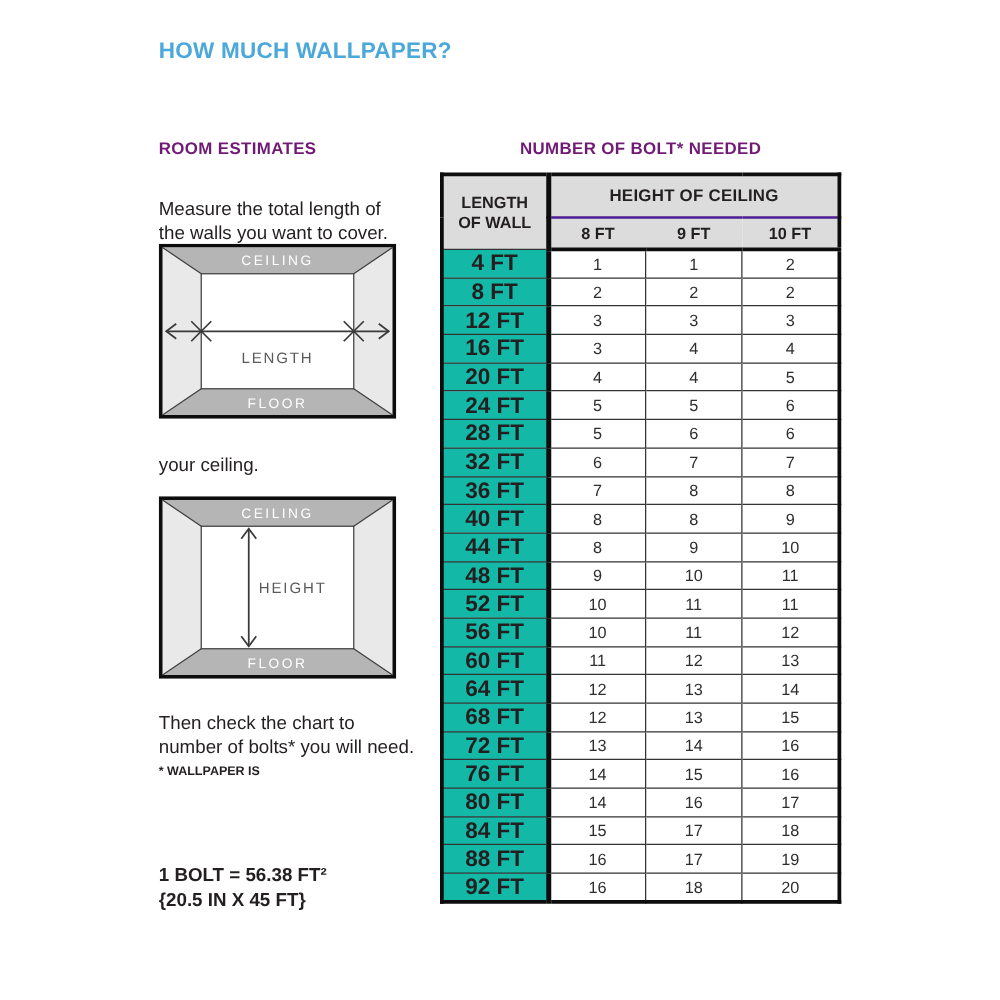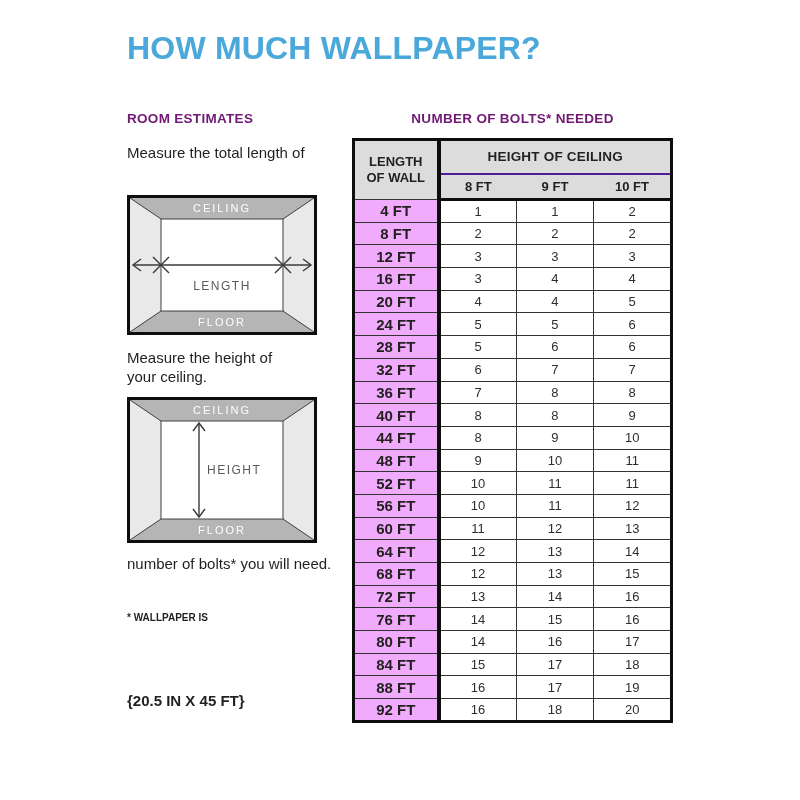--- a/index.html
+++ b/index.html
@@ -9,32 +9,32 @@
     background: #ffffff;
     color: #231f20;
     position: relative;
     overflow: hidden;
   }
   .abs { position: absolute; }
 
   
   .main-title {
     left: 127px; top: 30px;
-    font-size: 32px; font-weight: bold;
+    font-size: 18px; font-weight: bold;
     color: #4ba8da; letter-spacing: 0.2px;
   }
   .section-heading {
     font-size: 13.5px; font-weight: bold;
     color: #701a75; letter-spacing: 0.3px;
   }
   .left-heading { left: 127px; top: 111px; }
   .table-title { left: 352px; top: 111px; width: 321px; text-align: center; }
 
   
-  .body-text { font-size: 15px; line-height: 19px; color: #231f20; }
+  .body-text { font-size: 15px; line-height: 19px; color: #231f20; margin-top: 15px; }
   .step1 { left: 127px; top: 143px; }
   .step2 { left: 127px; top: 348px; }
   .step3 { left: 127px; top: 554px; }
   .footnote { left: 127px; top: 608px; font-weight: bold; font-size: 10px; line-height: 19px; }
   .footnote .indent { padding-left: 11px; }
   .bolt-info { left: 127px; top: 691px; font-weight: bold; font-size: 15px; line-height: 20px; }
 
   
   .diagram1 { left: 127px; top: 195px; width: 190px; height: 140px; }
   .diagram2 { left: 127px; top: 397px; width: 190px; height: 146px; }
@@ -65,40 +65,41 @@
   }
   tr.subhead th {
     background: #dcdcdc;
     border-bottom: 3px solid #0d0d0d;
     border-left: none; border-right: none;
     font-size: 13px; font-weight: bold;
     height: 26px;
   }
   table.bolts tbody td { height: 22.7px; border-top: 1.5px solid #333333; }
   table.bolts tbody td.row-label {
-    background: #f0abfc;
+    background: #14b8a6;
     border-right: 4px solid #0d0d0d;
-    font-size: 15px; font-weight: bold;
+    font-size: 18px; font-weight: bold;
   }
   table.bolts tbody td.val {
     background: #ffffff;
     border-left: 1.5px solid #333333;
     font-size: 13px; color: #2e2e2e;
   }
   table.bolts tbody td.val:nth-child(2) { border-left: none; }
 </style>
 </head>
 <body>
 
 <div class="abs main-title">HOW MUCH WALLPAPER?</div>
 
 <div class="abs section-heading left-heading">ROOM ESTIMATES</div>
 
 <div class="abs body-text step1">
   <div>Measure the total length of</div>
+  <div>the walls you want to cover.</div>
 </div>
 
 <div class="abs diagram1">
   <svg viewBox="0 0 190 140">
     <rect x="1.5" y="1.5" width="187" height="137" fill="#E9E9E9" stroke="#0d0d0d" stroke-width="3"></rect>
     <polygon points="3,3 187,3 156,24 34,24" fill="#B5B5B5"></polygon>
     <polygon points="3,137 187,137 156,116 34,116" fill="#B5B5B5"></polygon>
     <rect x="34" y="24" width="122" height="92" fill="#ffffff" stroke="#3f3f3f" stroke-width="1"></rect>
     <line x1="3" y1="3" x2="34" y2="24" stroke="#3f3f3f" stroke-width="1"></line>
     <line x1="187" y1="3" x2="156" y2="24" stroke="#3f3f3f" stroke-width="1"></line>
@@ -114,21 +115,20 @@
       <line x1="26" y1="62" x2="42" y2="78"></line>
       <line x1="26" y1="78" x2="42" y2="62"></line>
       <line x1="148" y1="62" x2="164" y2="78"></line>
       <line x1="148" y1="78" x2="164" y2="62"></line>
     </g>
     <text x="95" y="95" text-anchor="middle" class="dim-label">LENGTH</text>
   </svg>
 </div>
 
 <div class="abs body-text step2">
-  <div>Measure the height of</div>
   <div>your ceiling.</div>
 </div>
 
 <div class="abs diagram2">
   <svg viewBox="0 0 190 146">
     <rect x="1.5" y="1.5" width="187" height="143" fill="#E9E9E9" stroke="#0d0d0d" stroke-width="3"></rect>
     <polygon points="3,3 187,3 156,24 34,24" fill="#B5B5B5"></polygon>
     <polygon points="3,143 187,143 156,122 34,122" fill="#B5B5B5"></polygon>
     <rect x="34" y="24" width="122" height="98" fill="#ffffff" stroke="#3f3f3f" stroke-width="1"></rect>
     <line x1="3" y1="3" x2="34" y2="24" stroke="#3f3f3f" stroke-width="1"></line>
@@ -141,32 +141,34 @@
     <g stroke="#3a3a3a" stroke-width="1.4" fill="none">
       <line x1="72" y1="26" x2="72" y2="120"></line>
       <polyline points="66,34 72,26 78,34"></polyline>
       <polyline points="66,112 72,120 78,112"></polyline>
     </g>
     <text x="80" y="77" text-anchor="start" class="dim-label">HEIGHT</text>
   </svg>
 </div>
 
 <div class="abs body-text step3">
+  <div>Then check the chart to</div>
   <div>number of bolts* you will need.</div>
 </div>
 
 <div class="abs footnote">
   <div>* WALLPAPER IS</div>
 </div>
 
 <div class="abs bolt-info">
+  <div>1 BOLT = 56.38 FT²</div>
   <div>{20.5 IN X 45 FT}</div>
 </div>
 
-<div class="abs section-heading table-title">NUMBER OF BOLTS* NEEDED</div>
+<div class="abs section-heading table-title">NUMBER OF BOLT* NEEDED</div>
 
 <div class="abs bolts-table-wrap">
   <table class="bolts">
     <thead>
       <tr>
         <th class="col1-head" rowspan="2">
           <div>LENGTH</div>
           <div>OF WALL</div>
         </th>
         <th class="group-head" colspan="3">HEIGHT OF CEILING</th>

